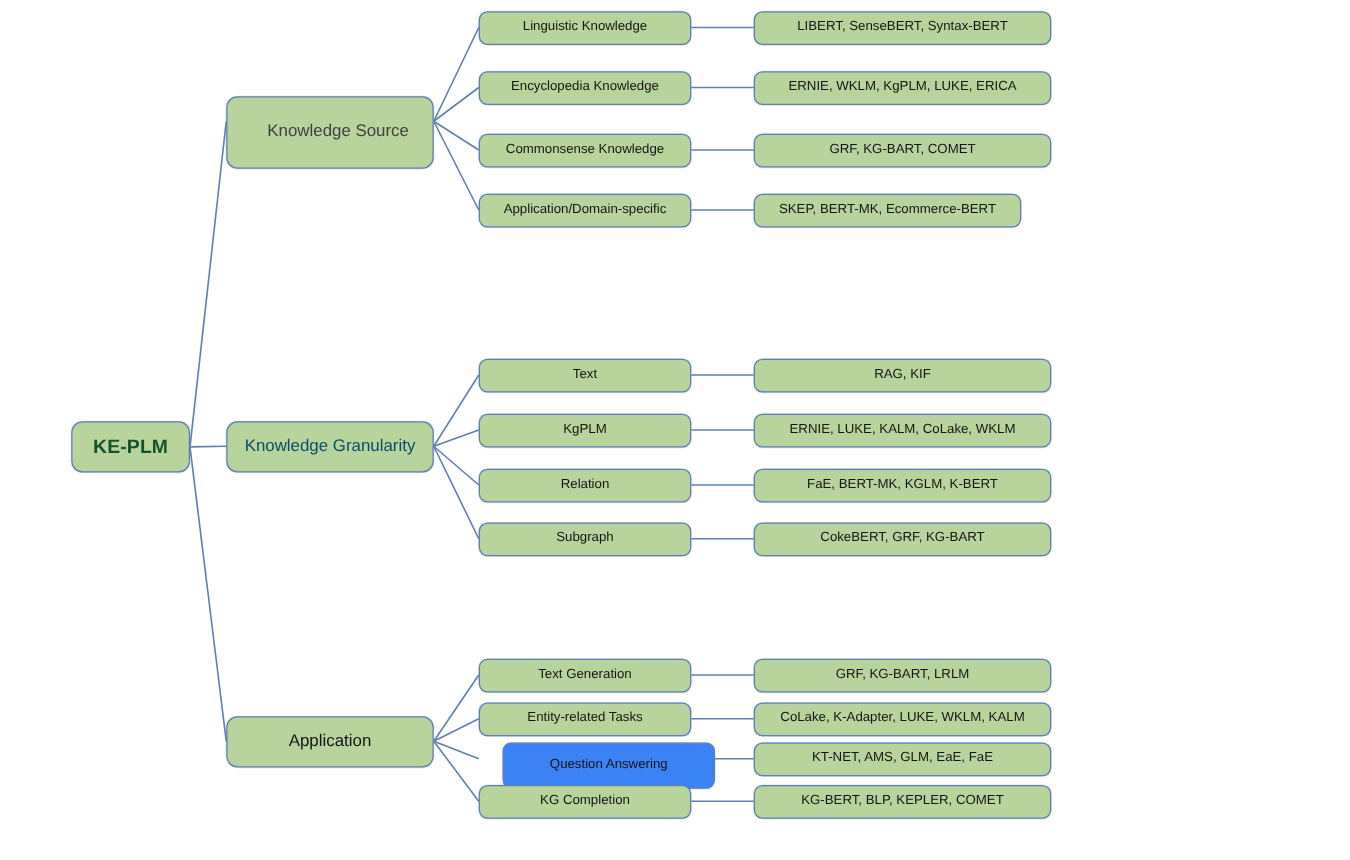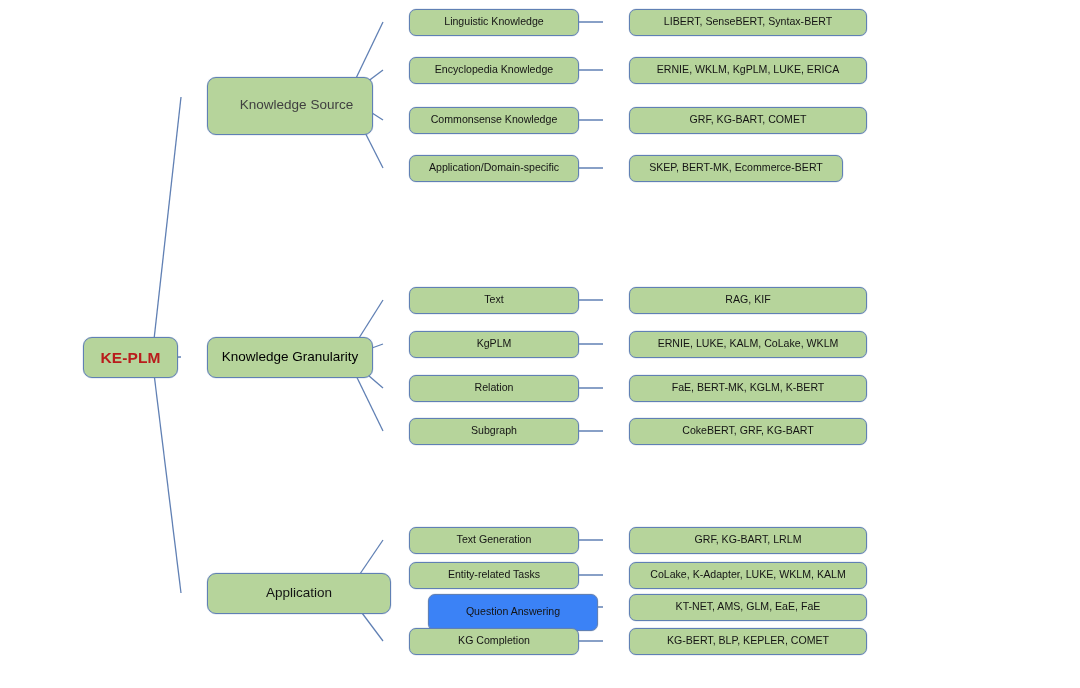--- a/index.html
+++ b/index.html
@@ -35,21 +35,20 @@
     justify-content: center;
     text-align: center;
     background: #b6d49b;
     border: 1.6px solid #6080b4;
     border-radius: 7px;
     color: #141414;
     line-height: 1.1;
     padding: 0 5px;
     box-shadow: 0 0 0 0.5px rgba(96,128,180,0.25);
     z-index: 2;
-    margin-left: 26px;
   }
   .node.root {
     font-size: 15.5px;
     font-weight: 700;
     border-radius: 9px;
     letter-spacing: 0.1px;
   }
   .node.level1 {
     font-size: 13.5px;
     border-radius: 9px;
@@ -89,21 +88,21 @@
       <line x1="347" y1="593" x2="383" y2="540" stroke="#6080b4" stroke-width="1.3"></line>
       <line x1="553" y1="540" x2="603" y2="540" stroke="#6080b4" stroke-width="1.3"></line>
       <line x1="347" y1="593" x2="383" y2="575" stroke="#6080b4" stroke-width="1.3"></line>
       <line x1="553" y1="575" x2="603" y2="575" stroke="#6080b4" stroke-width="1.3"></line>
       <line x1="347" y1="593" x2="383" y2="607" stroke="#6080b4" stroke-width="1.3"></line>
       <line x1="553" y1="607" x2="603" y2="607" stroke="#6080b4" stroke-width="1.3"></line>
       <line x1="347" y1="593" x2="383" y2="641" stroke="#6080b4" stroke-width="1.3"></line>
       <line x1="553" y1="641" x2="603" y2="641" stroke="#6080b4" stroke-width="1.3"></line>
     </svg>
 
-  <div class="node root" id="root-node" style="left: 57px; top: 337px; width: 95px; height: 41px; background: rgb(182, 212, 155); border-color: rgb(96, 128, 180); color: #b91c1c;">
+  <div class="node root" id="root-node" style="left: 57px; top: 337px; width: 95px; height: 41px; background: rgb(182, 212, 155); border-color: rgb(96, 128, 180); color: #14532d;">
     <span>KE-PLM</span>
   </div>
 
   <div class="node level1" id="b0" style="left: 181px; top: 76.5px; width: 166px; height: 58px; background: rgb(182, 212, 155); border-color: rgb(96, 128, 180); color: #404040; padding-left: 18px;">
     <span>Knowledge Source</span>
   </div>
   <div class="node level2" id="b0c0" style="left: 383px; top: 8.5px; width: 170px; height: 27px; background: rgb(182, 212, 155); border-color: rgb(96, 128, 180); color: rgb(20, 20, 20);">
     <span>Linguistic Knowledge</span>
   </div>
   <div class="node level3" id="b0m0" style="left: 603px; top: 8.5px; width: 238px; height: 27px; background: rgb(182, 212, 155); border-color: rgb(96, 128, 180); color: rgb(20, 20, 20);">
@@ -121,21 +120,21 @@
   <div class="node level3" id="b0m2" style="left: 603px; top: 106.5px; width: 238px; height: 27px; background: rgb(182, 212, 155); border-color: rgb(96, 128, 180); color: rgb(20, 20, 20);">
     <span>GRF, KG-BART, COMET</span>
   </div>
   <div class="node level2" id="b0c3" style="left: 383px; top: 154.5px; width: 170px; height: 27px; background: rgb(182, 212, 155); border-color: rgb(96, 128, 180); color: rgb(20, 20, 20);">
     <span>Application/Domain-specific</span>
   </div>
   <div class="node level3" id="b0m3" style="left: 603px; top: 154.5px; width: 214px; height: 27px; background: rgb(182, 212, 155); border-color: rgb(96, 128, 180); color: rgb(20, 20, 20);">
     <span>SKEP, BERT-MK, Ecommerce-BERT</span>
   </div>
 
-  <div class="node level1" id="b1" style="left: 181px; top: 336.5px; width: 166px; height: 41px; background: rgb(182, 212, 155); border-color: rgb(96, 128, 180); color: #000000;">
+  <div class="node level1" id="b1" style="left: 181px; top: 336.5px; width: 166px; height: 41px; background: rgb(182, 212, 155); border-color: rgb(96, 128, 180); color: #0c4a6e;">
     <span>Knowledge Granularity</span>
   </div>
   <div class="node level2" id="b1c0" style="left: 383px; top: 286.5px; width: 170px; height: 27px; background: rgb(182, 212, 155); border-color: rgb(96, 128, 180); color: rgb(20, 20, 20);">
     <span>Text</span>
   </div>
   <div class="node level3" id="b1m0" style="left: 603px; top: 286.5px; width: 238px; height: 27px; background: rgb(182, 212, 155); border-color: rgb(96, 128, 180); color: rgb(20, 20, 20);">
     <span>RAG, KIF</span>
   </div>
   <div class="node level2" id="b1c1" style="left: 383px; top: 330.5px; width: 170px; height: 27px; background: rgb(182, 212, 155); border-color: rgb(96, 128, 180); color: rgb(20, 20, 20);">
     <span>KgPLM</span>
@@ -149,21 +148,21 @@
   <div class="node level3" id="b1m2" style="left: 603px; top: 374.5px; width: 238px; height: 27px; background: rgb(182, 212, 155); border-color: rgb(96, 128, 180); color: rgb(20, 20, 20);">
     <span>FaE, BERT-MK, KGLM, K-BERT</span>
   </div>
   <div class="node level2" id="b1c3" style="left: 383px; top: 417.5px; width: 170px; height: 27px; background: rgb(182, 212, 155); border-color: rgb(96, 128, 180); color: rgb(20, 20, 20);">
     <span>Subgraph</span>
   </div>
   <div class="node level3" id="b1m3" style="left: 603px; top: 417.5px; width: 238px; height: 27px; background: rgb(182, 212, 155); border-color: rgb(96, 128, 180); color: rgb(20, 20, 20); text-align: center;">
     <span>CokeBERT, GRF, KG-BART</span>
   </div>
 
-  <div class="node level1" id="b2" style="left: 181px; top: 572.5px; width: 184px; height: 41px; background: rgb(182, 212, 155); border-color: rgb(96, 128, 180); color: rgb(20, 20, 20);">
+  <div class="node level1" id="b2" style="left: 181px; top: 572.5px; width: 166px; height: 41px; background: rgb(182, 212, 155); border-color: rgb(96, 128, 180); color: rgb(20, 20, 20);">
     <span>Application</span>
   </div>
   <div class="node level2" id="b2c0" style="left: 383px; top: 526.5px; width: 170px; height: 27px; background: rgb(182, 212, 155); border-color: rgb(96, 128, 180); color: rgb(20, 20, 20);">
     <span>Text Generation</span>
   </div>
   <div class="node level3" id="b2m0" style="left: 603px; top: 526.5px; width: 238px; height: 27px; background: rgb(182, 212, 155); border-color: rgb(96, 128, 180); color: rgb(20, 20, 20);">
     <span>GRF, KG-BART, LRLM</span>
   </div>
   <div class="node level2" id="b2c1" style="left: 383px; top: 561.5px; width: 170px; height: 27px; background: rgb(182, 212, 155); border-color: rgb(96, 128, 180); color: rgb(20, 20, 20);">
     <span>Entity-related Tasks</span>

